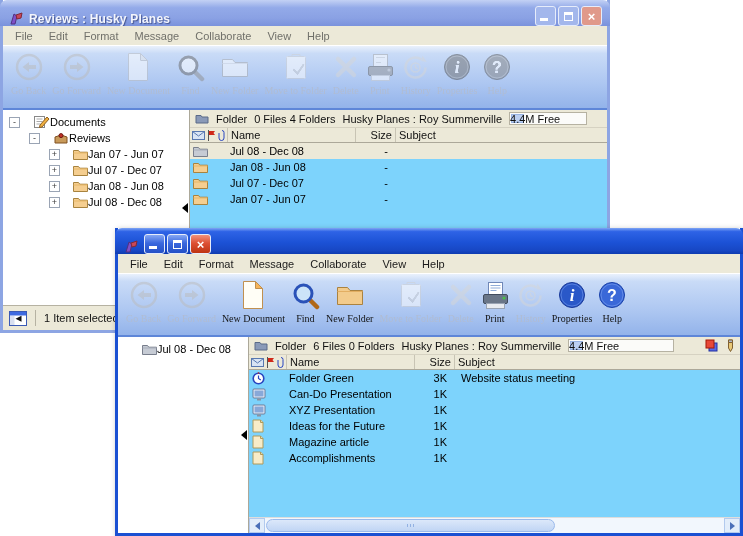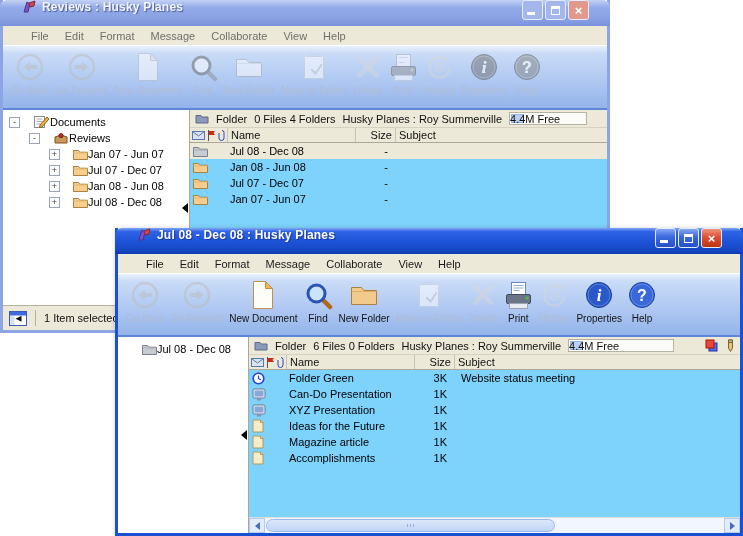--- a/index.html
+++ b/index.html
@@ -8,49 +8,49 @@
   .stage { position:relative; width:743px; height:536px; }
 
   
   .window { position:absolute; display:flex; flex-direction:column;
     border-left:3px solid var(--bd); border-right:3px solid var(--bd); border-bottom:3px solid var(--bd); }
   .window.back  { --bd:#8DA5E3; left:0; top:0; width:610px; height:333px; z-index:1; }
   .window.front { --bd:#1A50D2; left:115px; top:228px; width:628px; height:308px; z-index:2;
     box-shadow:2px 2px 6px rgba(0,0,0,.35); }
 
   .titlebar { height:26px; flex:0 0 26px; margin:0 -3px; border-radius:7px 7px 0 0;
-    display:flex; align-items:flex-start; gap:5px; padding:0 21px; }
+    display:flex; align-items:flex-end; gap:5px; padding:0 8px; }
   .front .titlebar { background:linear-gradient(180deg,#7FA5F4 0%,#2E63E6 14%,#1C52D6 55%,#1747C4 86%,#0E3BB0 100%); }
   .back  .titlebar { background:linear-gradient(180deg,#C3D1F4 0%,#93AAE9 30%,#8AA1E4 70%,#7A92DC 100%); }
   .title { flex:1; color:#fff; font-weight:bold; font-size:12px; letter-spacing:.2px;
     text-shadow:1px 1px 1px rgba(20,30,80,.55); white-space:nowrap; overflow:hidden; }
   .back .title { color:#F3F5FC; }
   .winbtns { display:flex; gap:2px; }
   .winbtn { width:21px; height:20px; border-radius:3px; border:1px solid #E6ECFA;
     display:flex; align-items:center; justify-content:center; position:relative; }
   .front .b-min,.front .b-max { background:linear-gradient(180deg,#86A7F3,#3A68DE 45%,#2450C6); }
   .front .b-close { background:linear-gradient(180deg,#F0927C,#DD5034 45%,#BE3412); }
   .back .b-min,.back .b-max { background:#A3B7EC; }
   .back .b-close { background:#E0998A; }
   .g-min { position:absolute; left:4px; bottom:4px; width:8px; height:3px; background:#fff; }
   .g-max { width:9px; height:9px; border:1px solid #fff; border-top:3px solid #fff; }
   .g-close { color:#fff; font-weight:bold; font-size:13px; line-height:1; }
 
   .menubar { height:20px; flex:0 0 20px; background:#ECE9D8; border-bottom:1px solid #FFFFFF;
-    display:flex; align-items:center; padding:0 20px; font-size:11px; }
+    display:flex; align-items:center; padding:0 4px; font-size:11px; }
   .menu-item { padding:3px 8px; color:#1A1A1A; }
   .back .menu-item { color:#70706A; }
 
   .toolbar { flex:0 0 63px; display:flex; align-items:flex-start; padding:3px 2px 0 5px;
     background:linear-gradient(180deg,#EAF1FC 0%,#C9DBF7 12%,#ACC6F1 62%,#93B3EA 100%);
     border-bottom:2px solid #5E86D8; overflow:hidden; }
   .back .toolbar { flex-basis:64px; }
   .tbtn { display:flex; flex-direction:column; align-items:center; gap:2px; padding:2px 3px; }
   .ticon { height:32px; display:flex; align-items:center; justify-content:center; }
-  .tlabel { font-size:10px; white-space:nowrap; color:#141414; }
+  .tlabel { font-size:10px; white-space:nowrap; color:#141414;font-family:Liberation Serif, serif; }
   .tbtn.disabled .ticon, .inactive .ticon { filter:grayscale(1) brightness(1.25) opacity(.5); }
   .tbtn.disabled .tlabel { color:#B0BCD2; }
   .inactive .tlabel { color:#BAC4D9; }
 
   
   .content { flex:1 1 auto; display:flex; background:#fff; min-height:0; }
   .tree { background:#fff; padding-top:4px; overflow:hidden; }
   .back .tree { width:178px; flex:0 0 178px; }
   .front .tree { width:122px; flex:0 0 122px; }
   .titem { height:16px; display:flex; align-items:center; font-size:11px; color:#000; white-space:nowrap; }
@@ -444,21 +444,20 @@
   </div>
 
   <div class="window front">
     <div class="titlebar">
       <span class="icon">
         <svg width="16" height="14">
             <path d="M3 12 L6 2 L9 4 L7 12 Z" fill="#8050C8" stroke="#503080"></path>
             <path d="M8 3 L14 1 L13 6 L9 7 Z" fill="#C84858" stroke="#802838"></path>
           </svg>
       </span>
-      <span class="title">Jul 08 - Dec 08 : Husky Planes</span>
       <span class="winbtns">
         <span class="winbtn b-min">
             <span class="g-min"></span>
           </span>
         <span class="winbtn b-max">
             <span class="g-max"></span>
           </span>
         <span class="winbtn b-close">
             <span class="g-close">×</span>
           </span>

